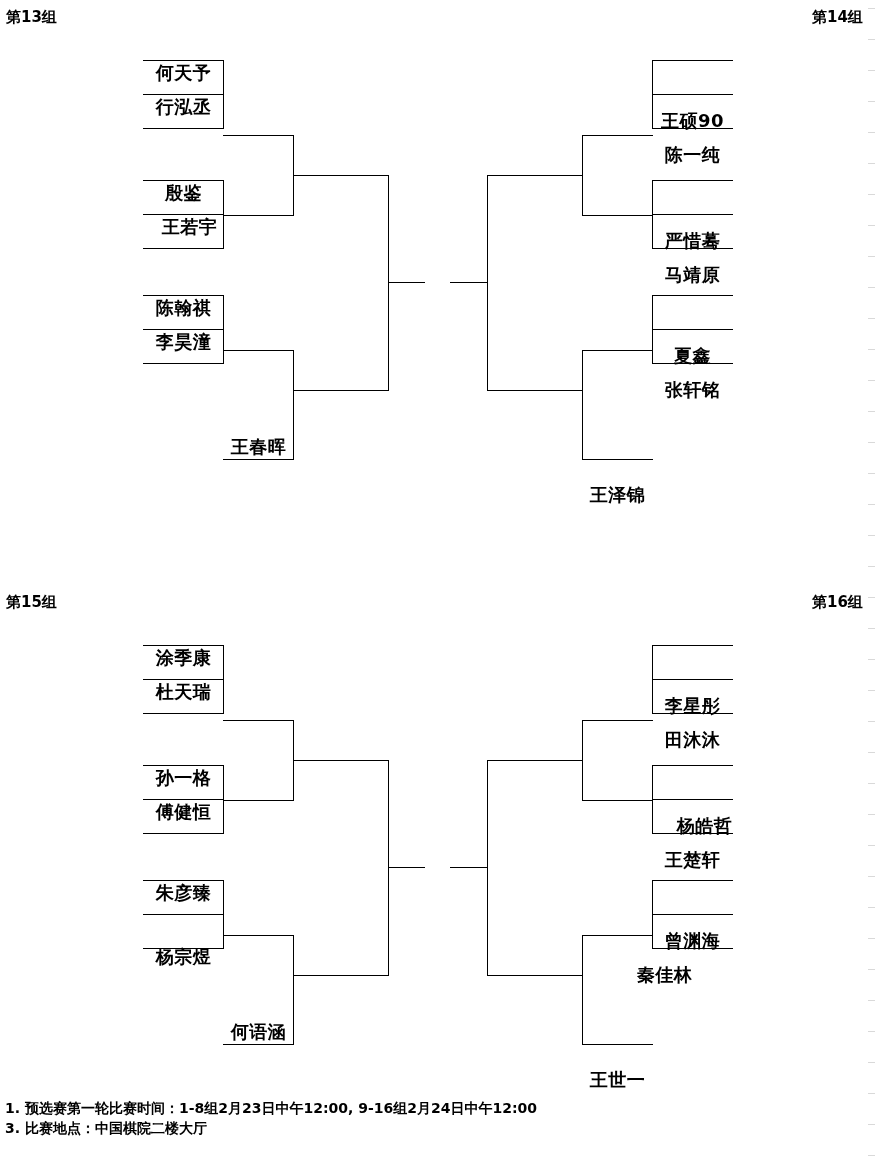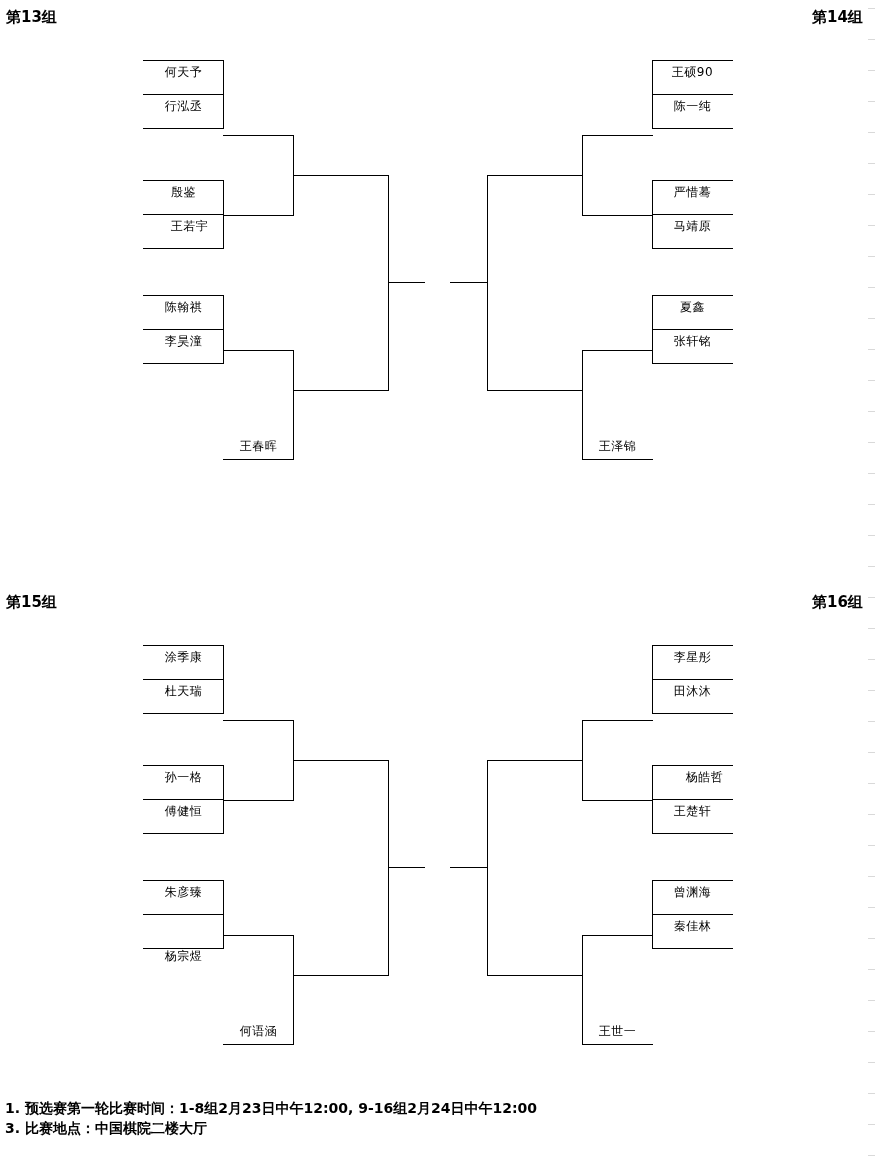--- a/index.html
+++ b/index.html
@@ -49,28 +49,29 @@
   .ln {
     position: absolute;
     background: #000000;
   }
   .h { height: 1px; }
   .v { width: 1px; }
 
   
   .name {
     position: absolute;
-    font-size: 12px;
+    font-size: 18px;
     line-height: 15px;
     white-space: nowrap;
     text-align: center;
     letter-spacing: 0.5px;
+    font-weight: bold;
   }
   .name.left  { text-align: center; }
-  .name.right { text-align: center; }
+  .name.right { text-align: center; margin-top: 48px; }
 
   
   .notes {
     position: absolute;
     left: 5px;
     top: 1098px;
     width: 860px;
   }
   .note-line {
     font-size: 14px;
@@ -239,21 +240,21 @@
 
     <div class="ln h" style="left:582px; top:95px;  width:71px;"></div>
     <div class="ln h" style="left:582px; top:175px; width:71px;"></div>
     <div class="ln v" style="left:582px; top:95px;  height:81px;"></div>
 
     <div class="ln h" style="left:652px; top:255px; width:81px;"></div>
     <div class="ln h" style="left:652px; top:289px; width:81px;"></div>
     <div class="ln h" style="left:652px; top:323px; width:81px;"></div>
     <div class="ln v" style="left:652px; top:255px; height:69px;"></div>
     <div class="name right" style="left:652px; top:260px; width:81px;">曾渊海</div>
-    <div class="name right" style="left:652px; top:294px; width:81px;">秦佳林</div>
+    <div class="name right" style="left:624px; top:294px; width:81px;">秦佳林</div>
 
     <div class="ln h" style="left:582px; top:419px; width:71px;"></div>
     <div class="name right" style="left:577px; top:399px; width:81px;">王世一</div>
 
     <div class="ln h" style="left:582px; top:310px; width:71px;"></div>
     <div class="ln v" style="left:582px; top:310px; height:110px;"></div>
 
     <div class="ln h" style="left:487px; top:135px; width:96px;"></div>
     <div class="ln h" style="left:487px; top:350px; width:96px;"></div>
     <div class="ln v" style="left:487px; top:135px; height:216px;"></div>

